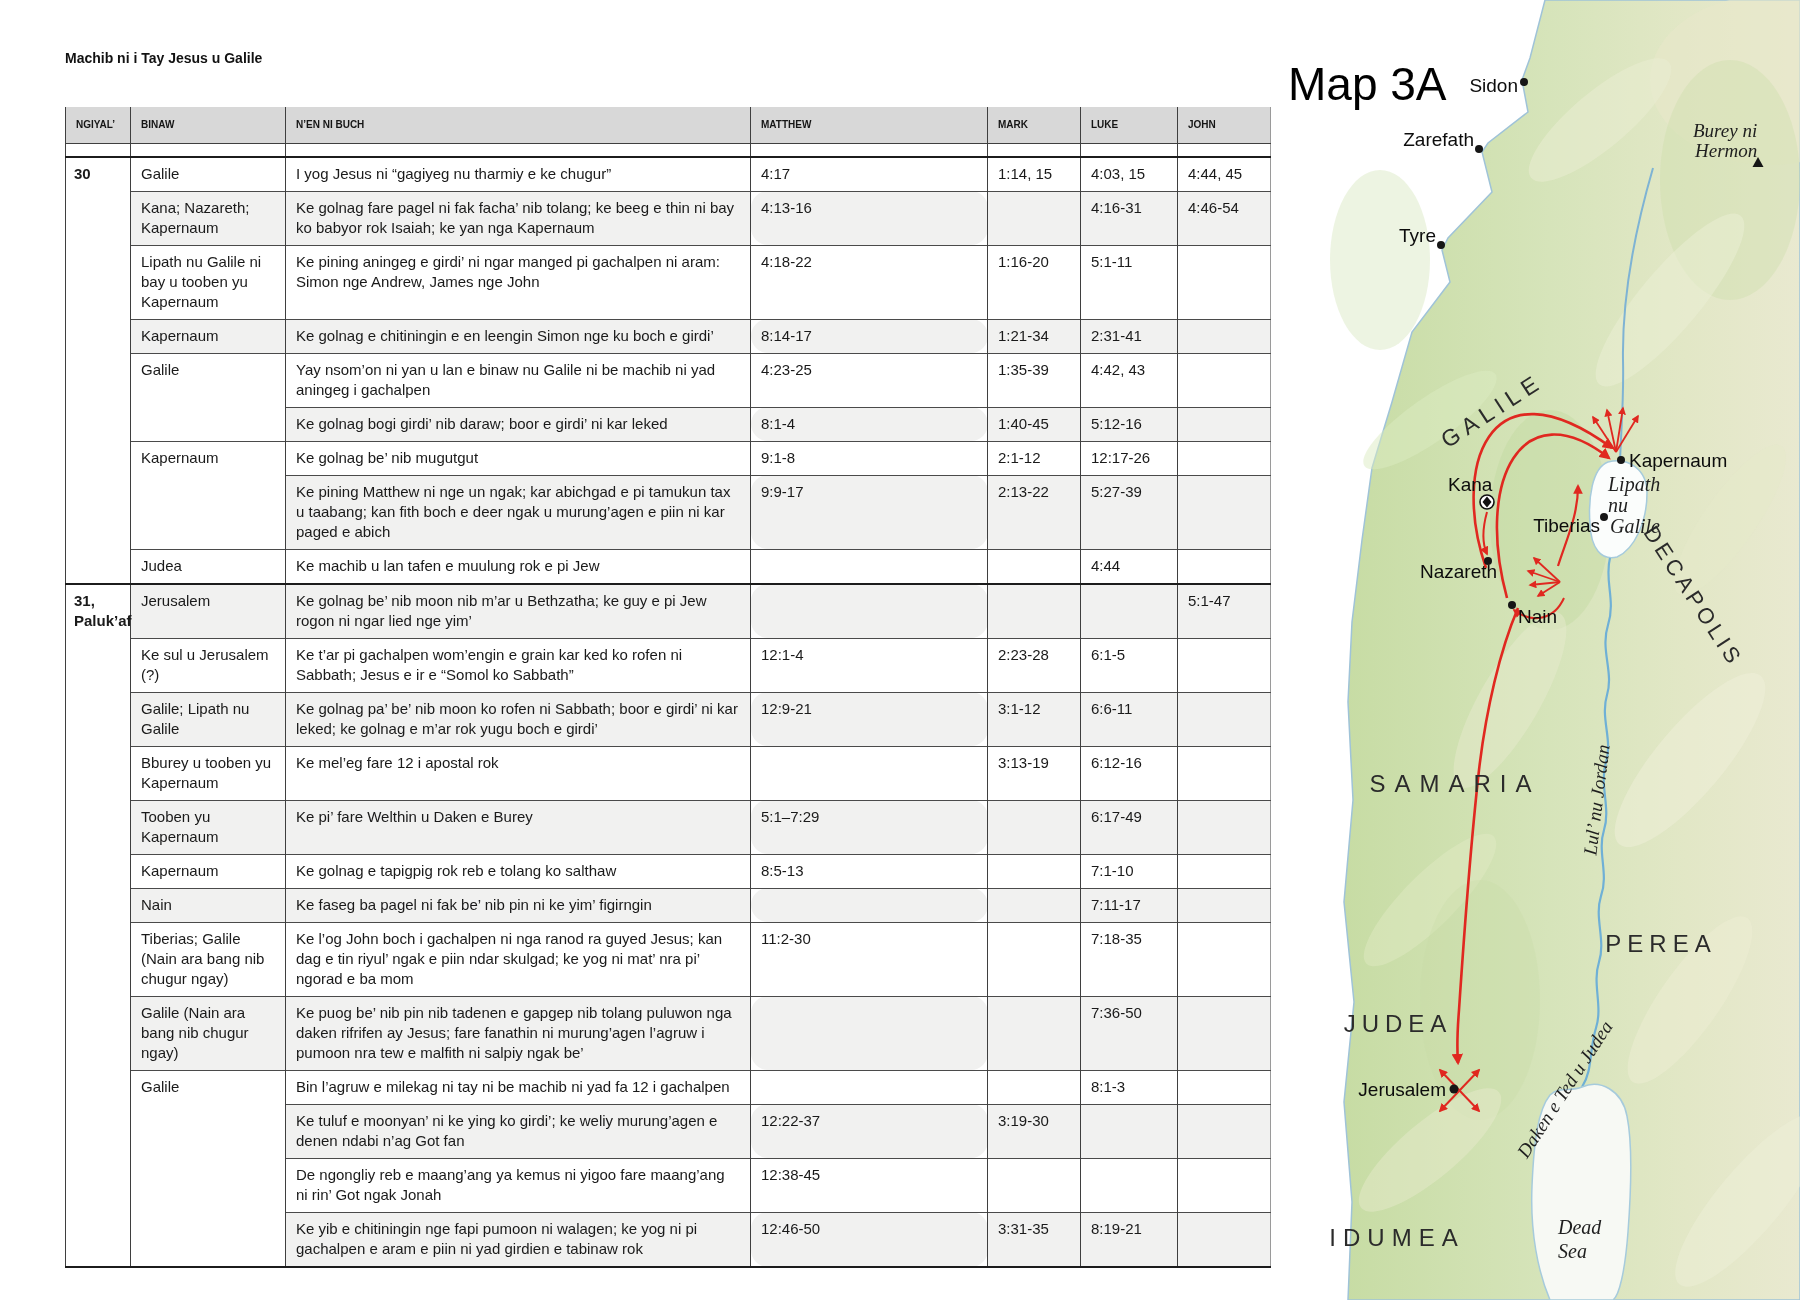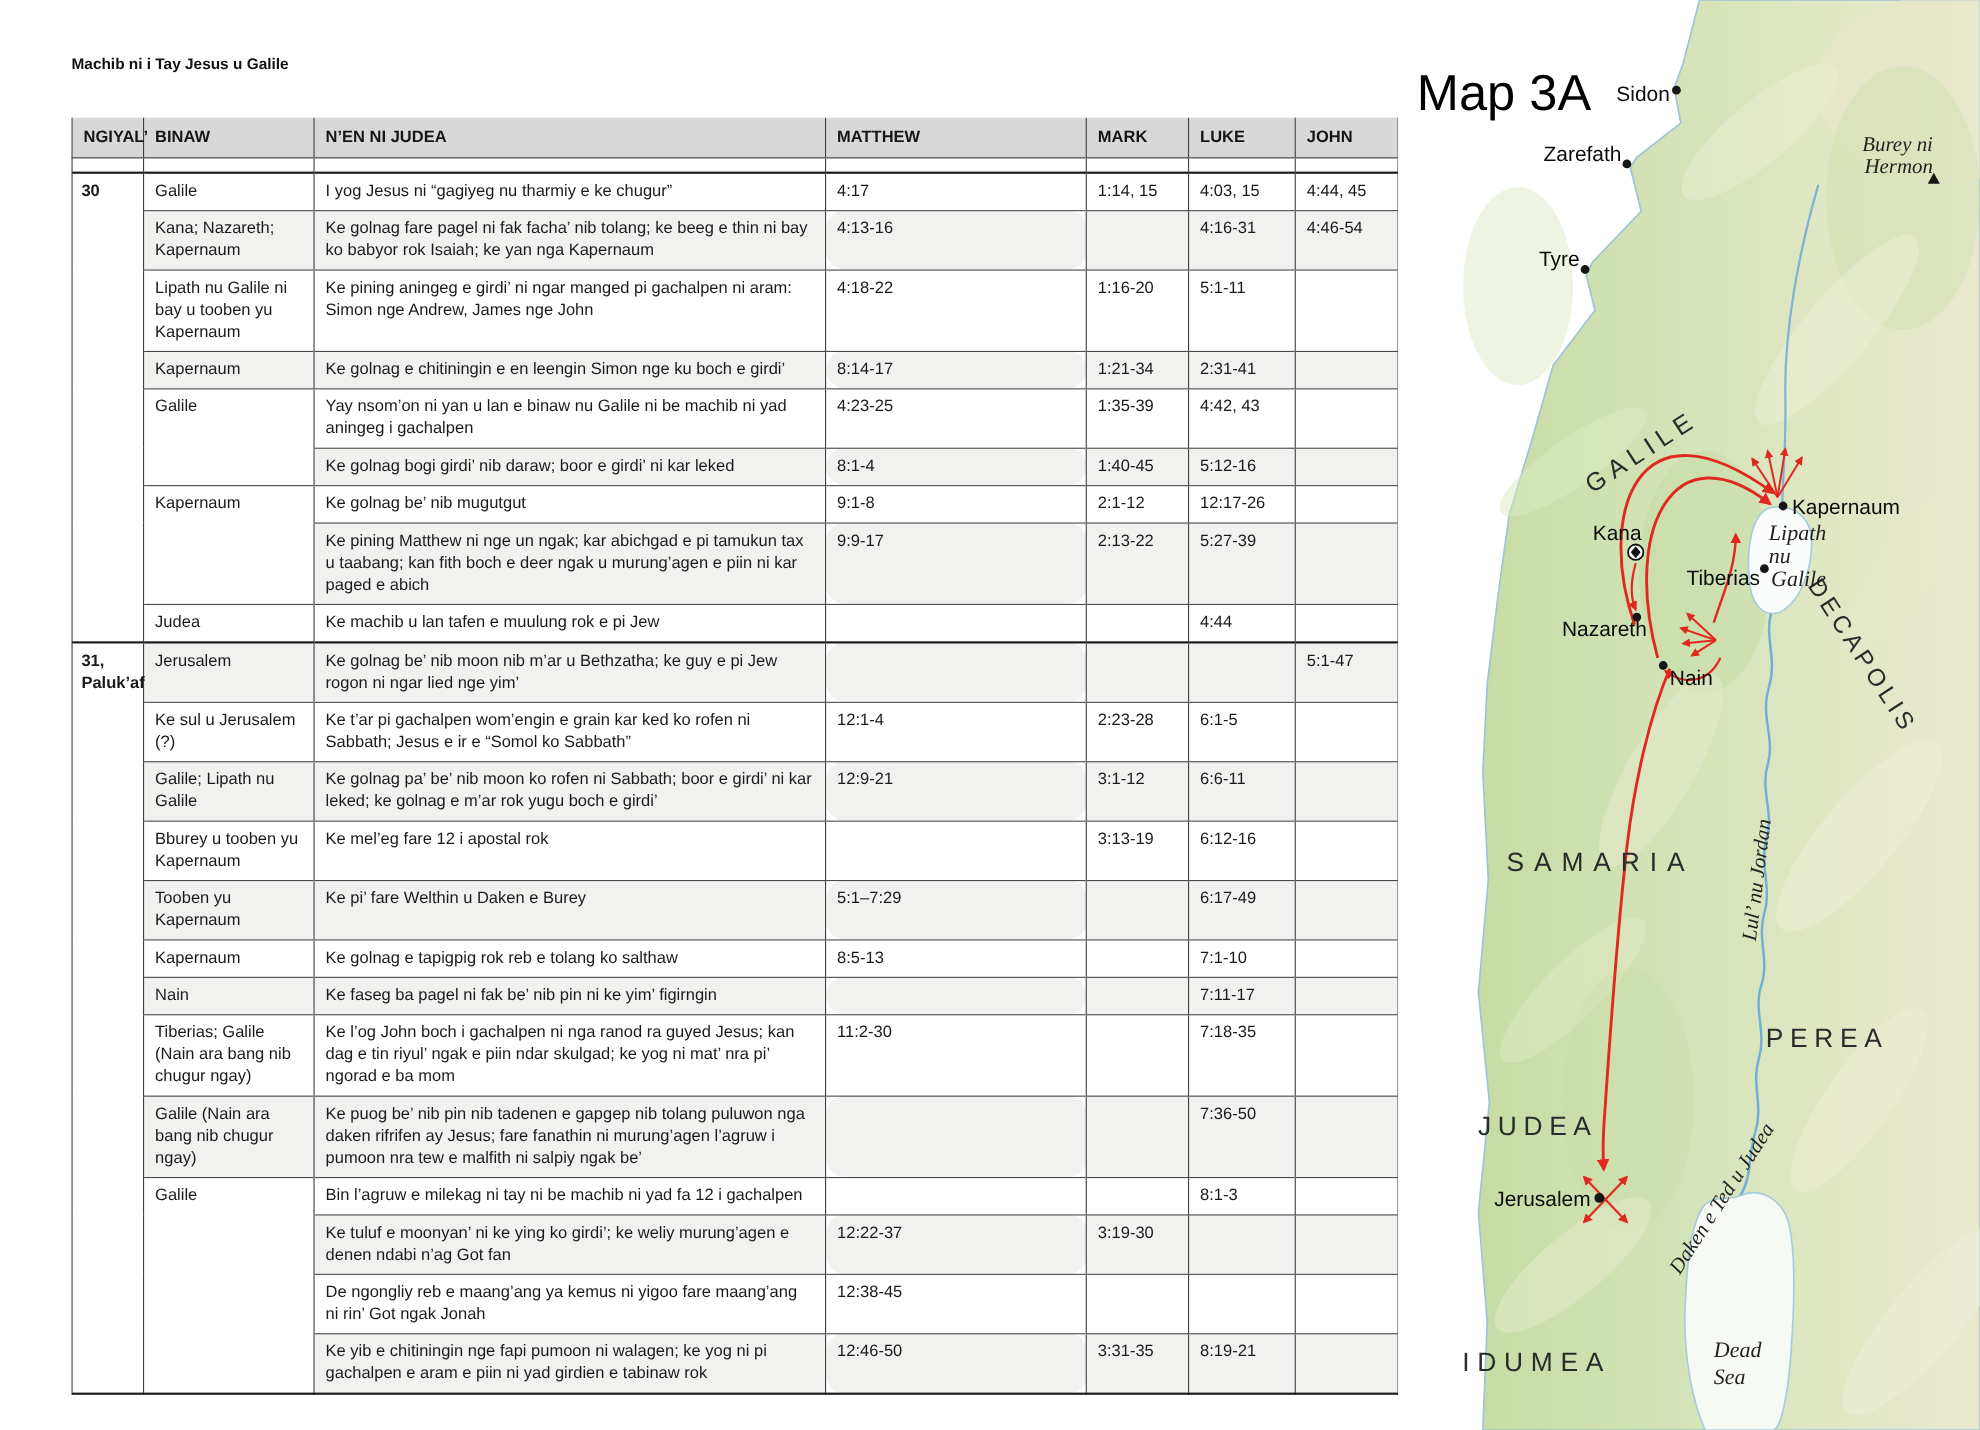--- a/index.html
+++ b/index.html
@@ -8,21 +8,21 @@
   
   #doc-title{position:absolute;left:65px;top:50px;font-size:14px;font-weight:bold;color:#111;}
   #tablewrap{position:absolute;left:65px;top:107px;}
   table.harmony{border-collapse:collapse;table-layout:fixed;width:1205px;
                 border-bottom:2px solid #1c1c1c;border-right:1px solid #9a9a9a;
                 font-size:15px;line-height:20px;}
   table.harmony col.c0{width:65px}table.harmony col.c1{width:155px}
   table.harmony col.c2{width:465px}table.harmony col.c3{width:237px}
   table.harmony col.c4{width:93px}table.harmony col.c5{width:97px}
   table.harmony col.c6{width:93px}
-  th{background:#d8d8d8;text-align:left;font-size:15px;font-weight:bold;
+  th{background:#d8d8d8;text-align:left;font-size:10px;font-weight:bold;
      padding:8px 10px;border-bottom:1px solid #3f3f3f;color:#151515;}
   td{vertical-align:top;padding:6px 10px 7px 10px;}
   th,td{border-left:1px solid #3f3f3f;box-sizing:border-box;}
   tr.spacer td{height:13px;padding:0;background:#fff;}
   tr.data td{border-top:1px solid #4a4a4a;background:#fff;}
   tr.data.group-start td{border-top:2px solid #1c1c1c;}
   td.odd{background:#f1f1f0 !important;}
   td.ngiyal{font-weight:bold;background:#fff !important;padding-left:8px;padding-right:4px;}
   td.colm{background-image:linear-gradient(to right,rgba(0,0,0,0) 149px,rgba(0,0,0,0.18) 149px,rgba(0,0,0,0.18) 150px,rgba(0,0,0,0) 150px);border-radius:17px;}
   
@@ -48,21 +48,21 @@
           <col class="c2">
           <col class="c3">
           <col class="c4">
           <col class="c5">
           <col class="c6">
         </colgroup>
       <thead>
         <tr>
           <th>NGIYAL’</th>
           <th>BINAW</th>
-          <th>N’EN NI JUDEA</th>
+          <th>N’EN NI BUCH</th>
           <th>MATTHEW</th>
           <th>MARK</th>
           <th>LUKE</th>
           <th>JOHN</th>
         </tr>
       </thead>
       <tbody id="tbody">
           <tr class="spacer">
             <td></td>
             <td></td>

